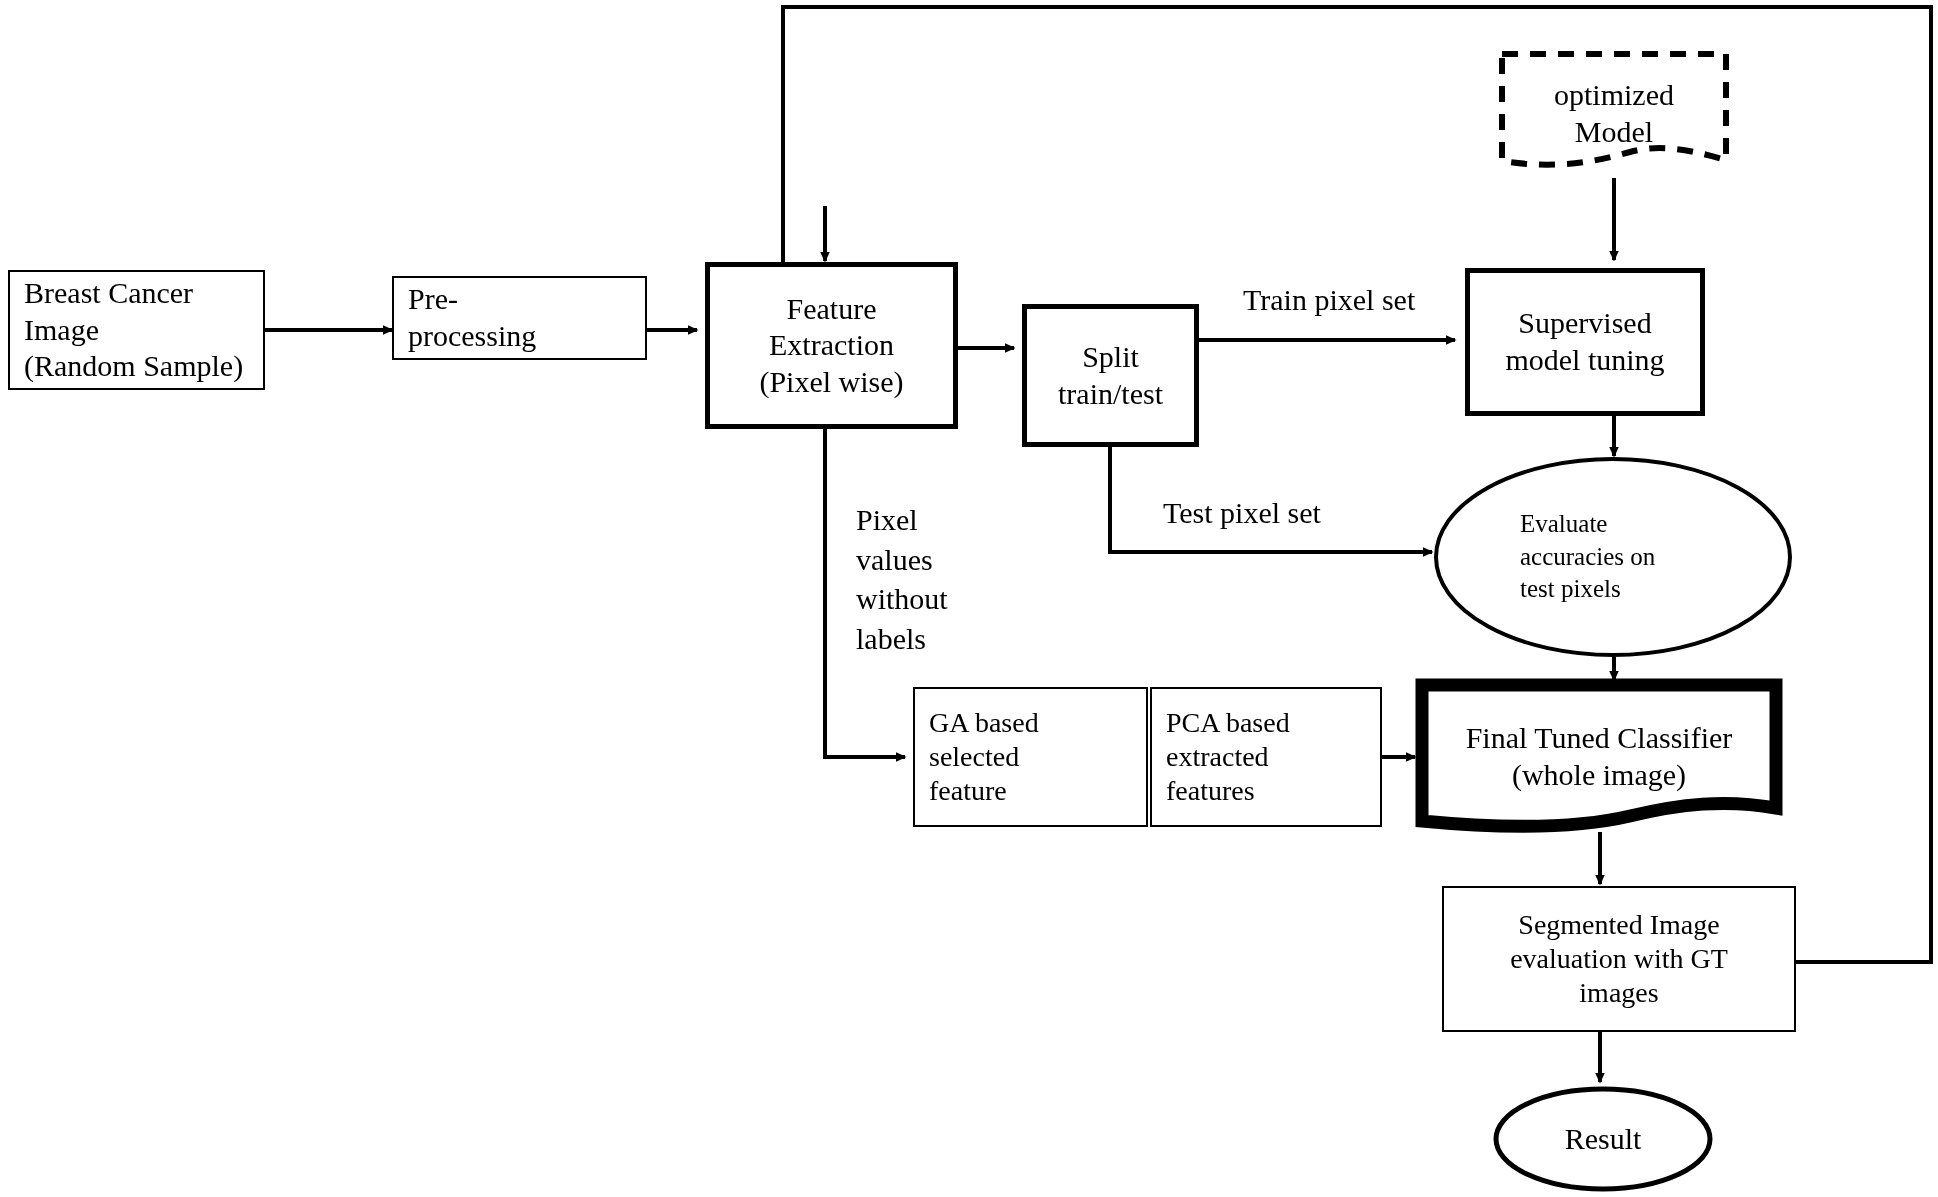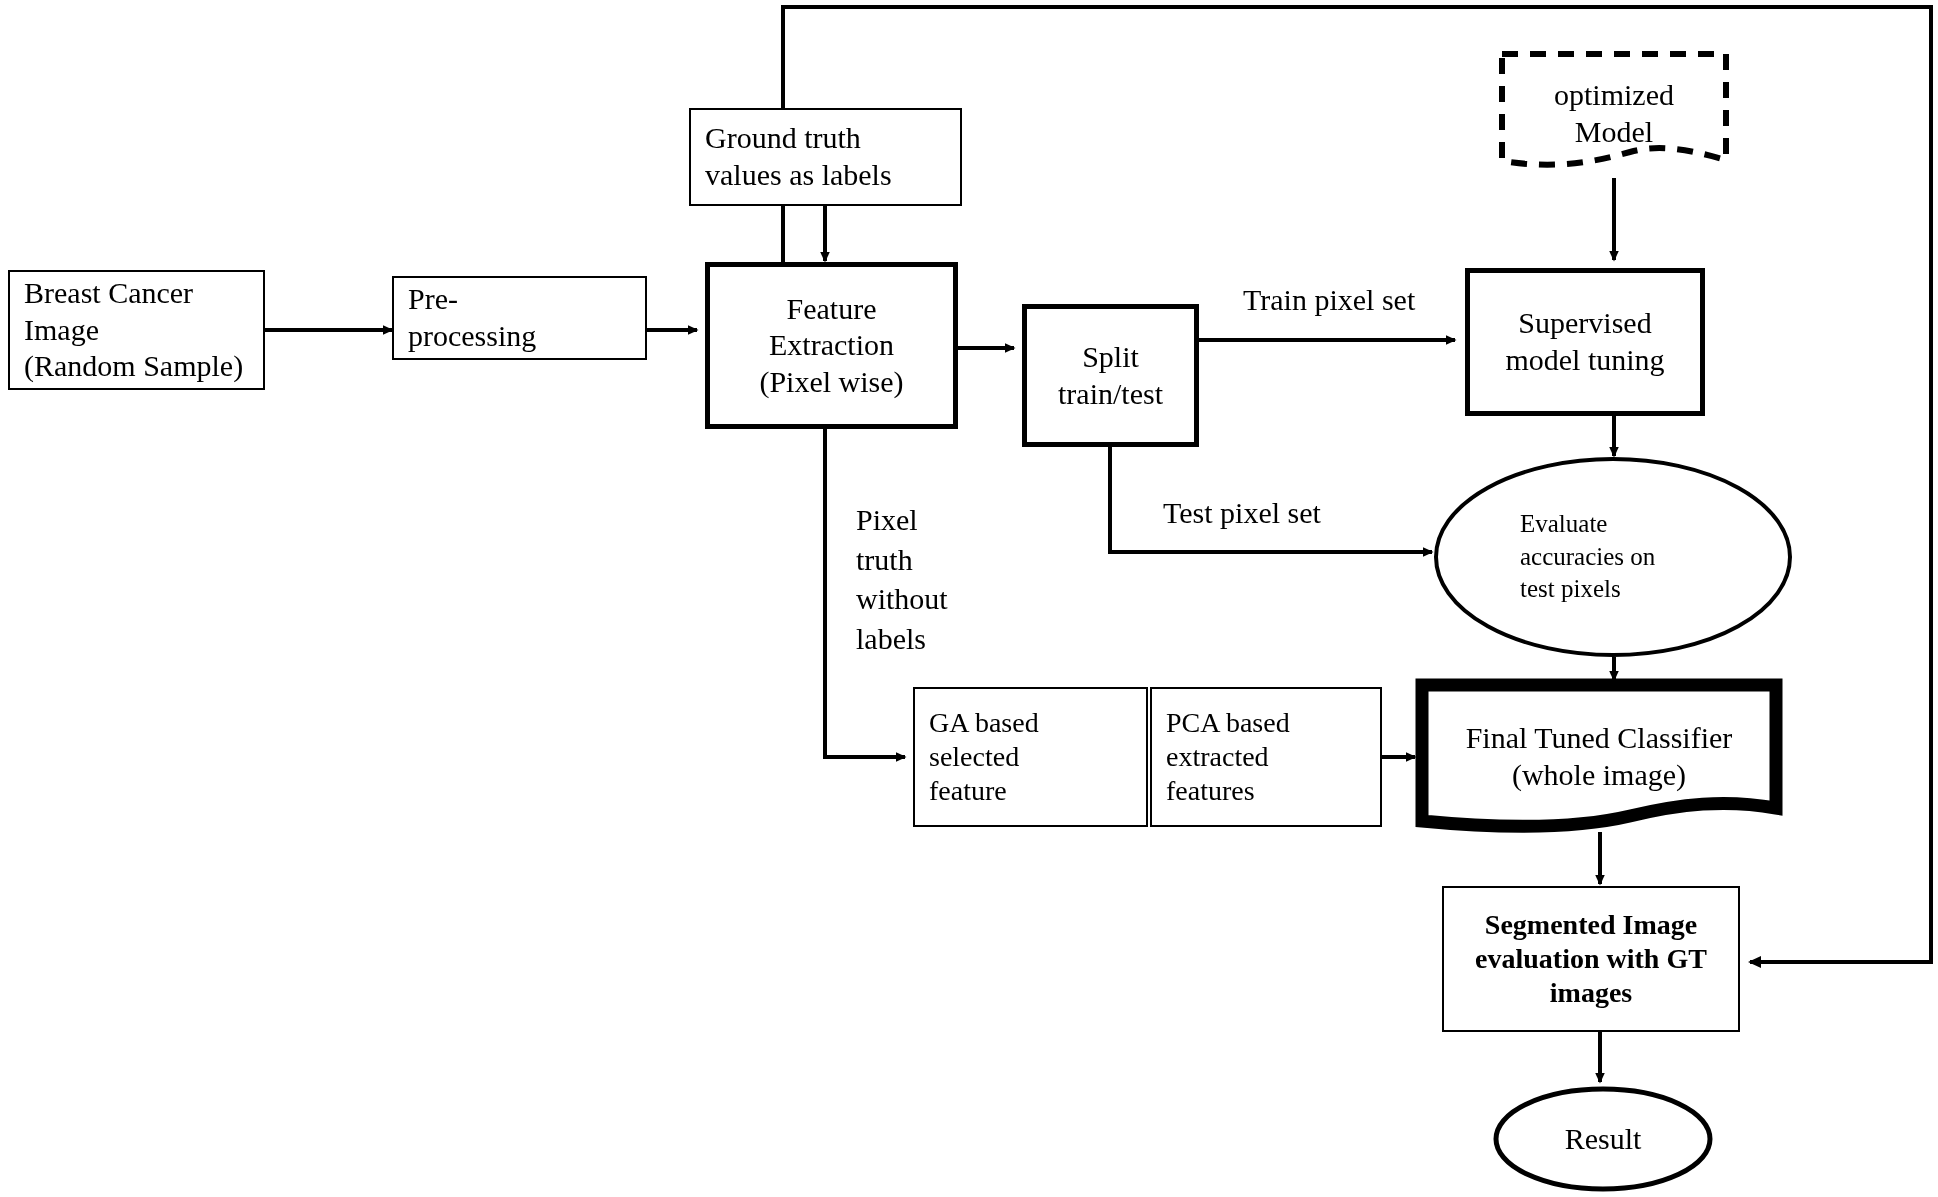--- a/index.html
+++ b/index.html
@@ -78,24 +78,20 @@
     <div class="txt" style="font-size:30px;white-space:pre-line;">Breast Cancer
 Image
 (Random Sample)</div>
   </div>
 
   <div class="node rect left pad" style="left:392px;top:276px;width:255px;height:84px;">
     <div class="txt" style="font-size:30px;white-space:pre-line;">Pre-
 processing</div>
   </div>
 
-  <div class="node rect left pad" style="left:689px;top:108px;width:273px;height:98px;">
-    <div class="txt" style="font-size:30px;white-space:pre-line;">Ground truth
-values as labels</div>
-  </div>
 
   <div class="node rect-thick center" style="left:705px;top:262px;width:253px;height:167px;">
     <div class="txt" style="font-size:30px;white-space:pre-line;">Feature
 Extraction
 (Pixel wise)</div>
   </div>
 
   <div class="node rect-thick center" style="left:1022px;top:276px;width:177px;height:143px;margin-top:28px;">
     <div class="txt" style="font-size:30px;white-space:pre-line;">Split
 train/test</div>
@@ -137,35 +133,35 @@
   </div>
 
   <div class="doc-wrap" style="left:1415px;top:678px;width:368px;height:158px;">
     <svg width="368" height="158" viewBox="0 0 368 158" xmlns="http://www.w3.org/2000/svg">
       <path d="M7,7 L361,7 L361,130 C310,121 265,126 215,138 C168,149 100,152 7,143 Z" fill="#fff" stroke="#000" stroke-width="13" stroke-linejoin="miter"></path>
     </svg>
     <div class="doc-txt" style="font-size:30px;white-space:pre-line;padding-bottom:18px;">Final Tuned Classifier
 (whole image)</div>
   </div>
 
-  <div class="node rect center" style="left:1442px;top:886px;width:298px;height:146px;font-weight:bold;">
+  <div class="node rect center" style="left:1442px;top:886px;width:354px;height:146px;">
     <div class="txt" style="font-size:28px;white-space:pre-line;">Segmented Image
 evaluation with GT
 images</div>
   </div>
 
   <div class="doc-wrap" style="left:1492px;top:1086px;width:222px;height:106px;">
     <svg width="222" height="106" viewBox="0 0 222 106" xmlns="http://www.w3.org/2000/svg">
       <ellipse cx="111" cy="53" rx="107" ry="50" fill="#fff" stroke="#000" stroke-width="5"></ellipse>
     </svg>
     <div class="doc-txt" style="font-size:30px;">Result</div>
   </div>
 
   <div class="lbl" style="left:1243px;top:282px;font-size:30px;">Train pixel set</div>
 
   <div class="lbl" style="left:1163px;top:495px;font-size:30px;">Test pixel set</div>
 
   <div class="lbl" style="left:856px;top:500px;font-size:30px;line-height:1.32;">Pixel
-truth
+values
 without
 labels</div>
 
 </div>
 
 </body></html>

